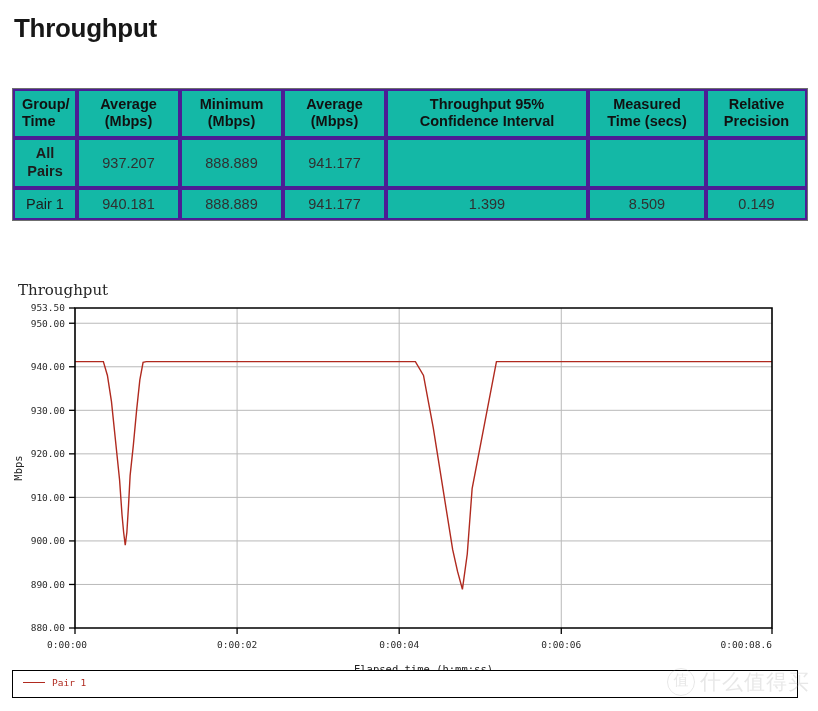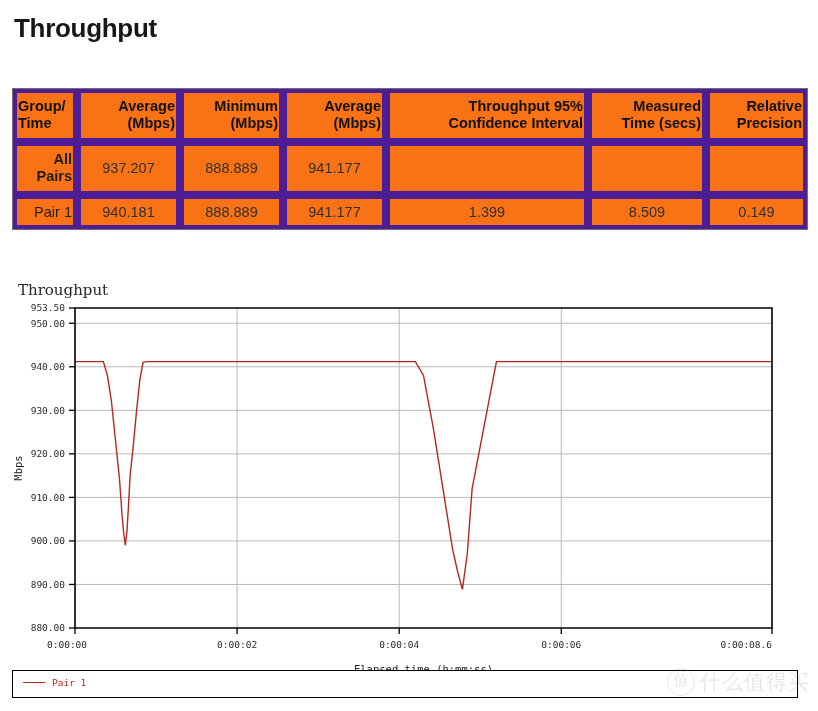--- a/index.html
+++ b/index.html
@@ -38,43 +38,42 @@
   table.results {
     border-collapse: separate;
     border-spacing: 0;
     width: 100%;
     table-layout: fixed;
     border: 1px solid #6f6f6f;
     background: #fff;
   }
   table.results th,
   table.results td {
-    border: 4px solid #4c1d95;
-    padding: 5px 1px;
+    border: 2px solid #4c1d95;
+    padding: 5px 7px;
     font-size: 14.5px;
     vertical-align: middle;
-    background: #f97316;
+    background: #14b8a6;
     box-sizing: border-box;
   }
   table.results th {
     font-weight: bold;
-    text-align: right;
     color: #111;
     line-height: 1.2;
   }
   table.results th.col-group {
     text-align: left;
   }
   table.results td {
     text-align: center;
     color: #303030;
     font-weight: normal;
   }
   table.results td.rowhead {
-    text-align: right;
+    text-align: center;
     color: #1d1d1d;
     margin-left: 9px;
   }
   table.results td.rowhead.strong {
     font-weight: bold;
     line-height: 1.2;
   }
   tr.r-allpairs td { height: 50px; }
   tr.r-pair td,
   tr.r-totals td { height: 32px; }

